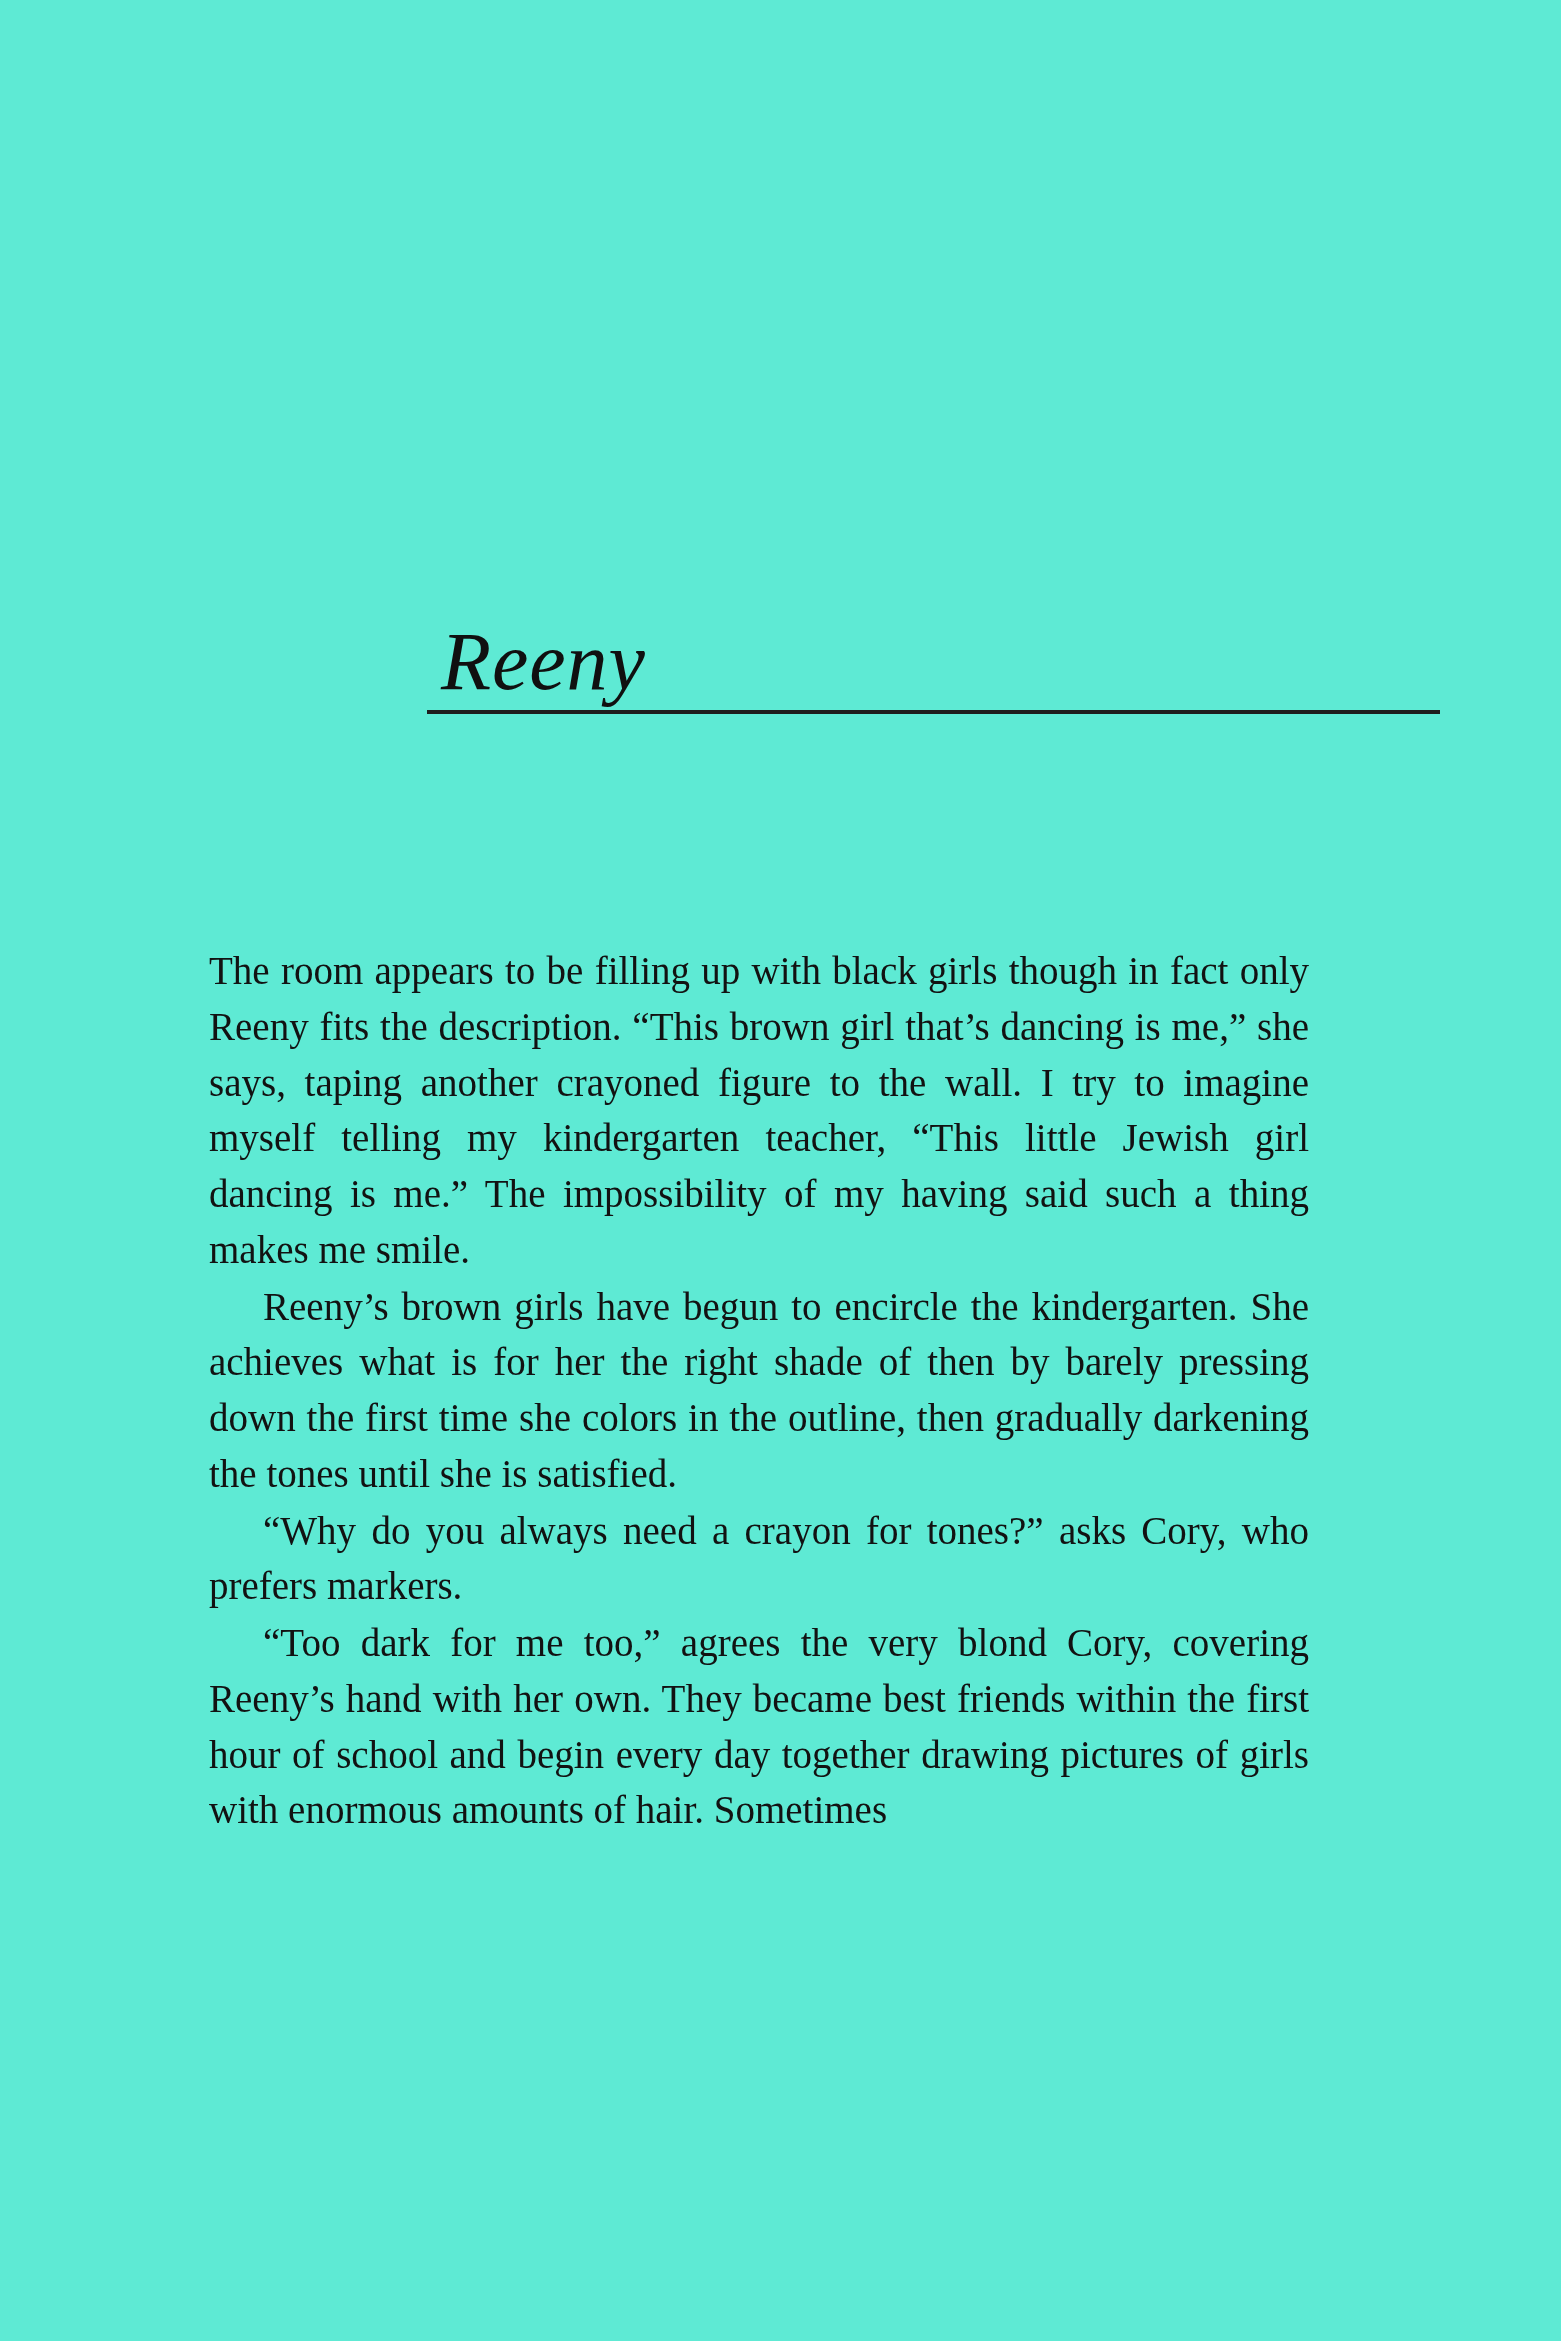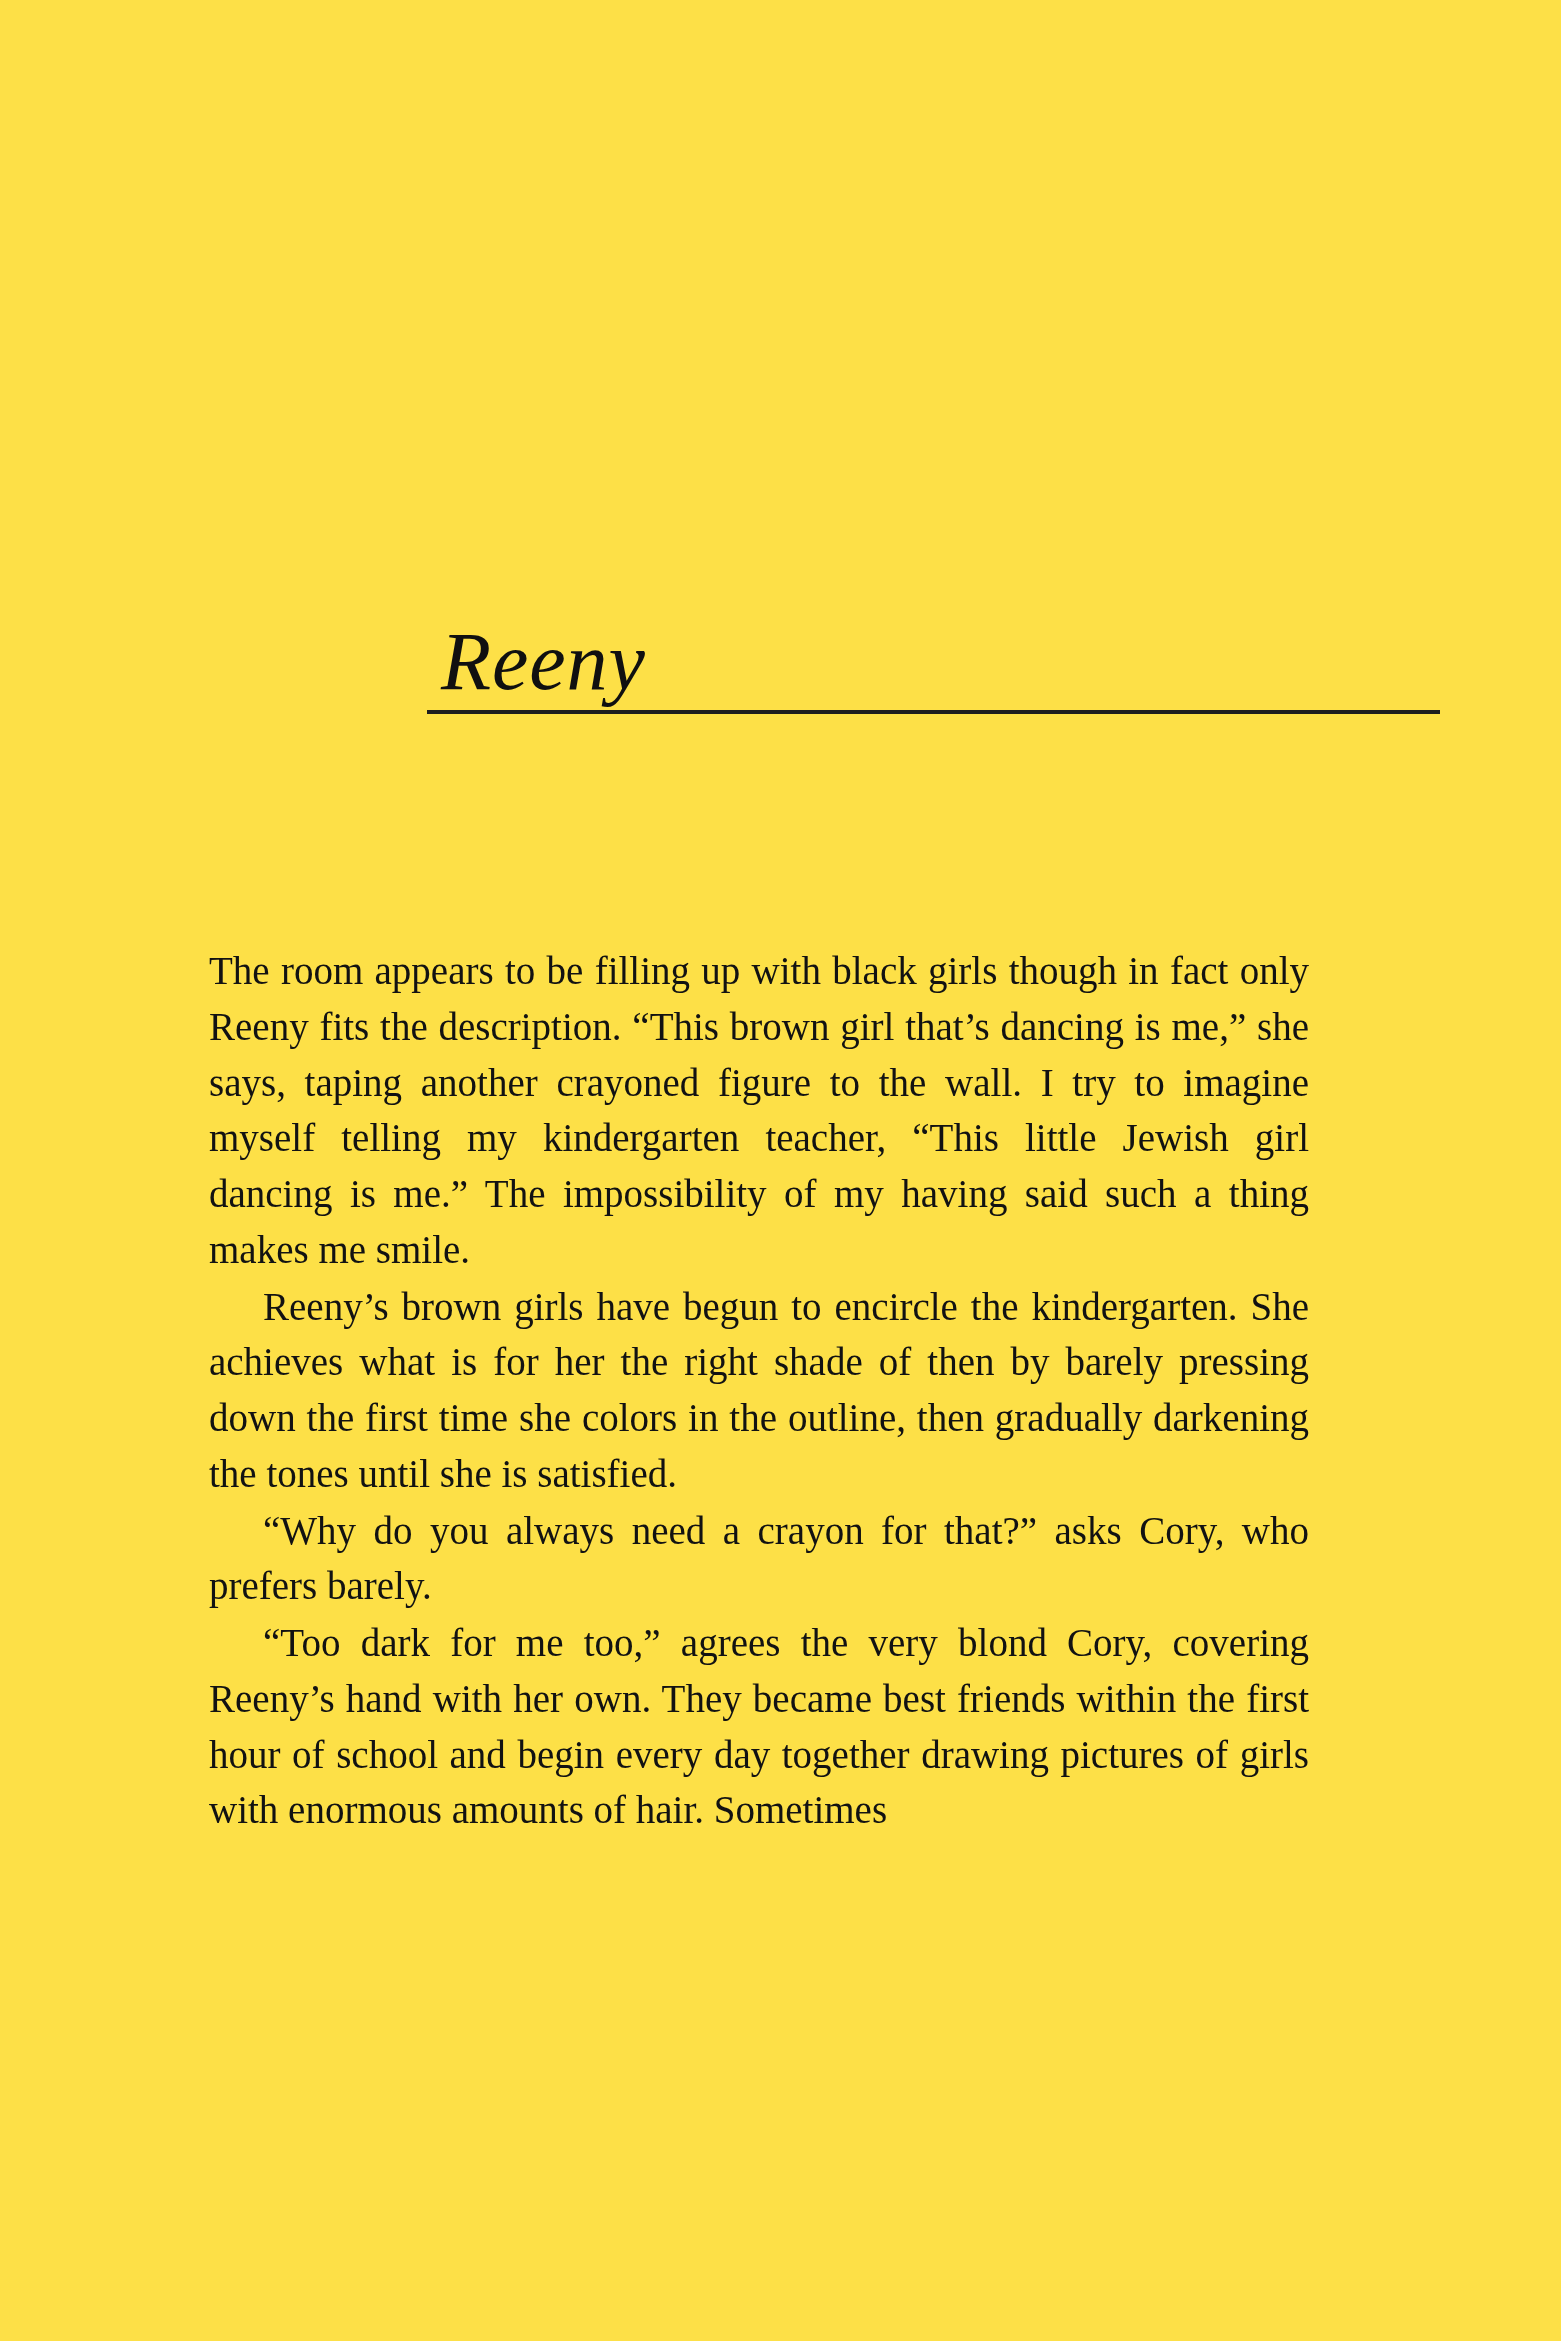--- a/index.html
+++ b/index.html
@@ -4,21 +4,21 @@
 <style>
   html, body {
     margin: 0;
     padding: 0;
     background: #ffffff;
   }
   .page {
     position: relative;
     width: 1561px;
     height: 2342px;
-    background: #fde047;
+    background: #5eead4;
     font-family: "Liberation Serif", "DejaVu Serif", serif;
     color: #141414;
     overflow: hidden;
   }
   .chapter-title {
     position: absolute;
     left: 441px;
     top: 566px;
     font-size: 82px;
     font-style: italic;
@@ -58,18 +58,18 @@
 
 <div class="page">
 
   <h1 class="chapter-title">Reeny</h1>
 
   <div class="title-rule"></div>
 
   <div class="body-text">
     <p>The room appears to be filling up with black girls though in fact only Reeny fits the description. “This brown girl that’s dancing is me,” she says, taping another crayoned figure to the wall. I try to imagine myself telling my kindergarten teacher, “This little Jewish girl dancing is me.” The impossibility of my having said such a thing makes me smile.</p>
     <p class="indented">Reeny’s brown girls have begun to encircle the kindergarten. She achieves what is for her the right shade of then by barely pressing down the first time she colors in the outline, then gradually darkening the tones until she is satisfied.</p>
-    <p class="indented">“Why do you always need a crayon for that?” asks Cory, who prefers barely.</p>
+    <p class="indented">“Why do you always need a crayon for tones?” asks Cory, who prefers markers.</p>
     <p class="indented">“Too dark for me too,” agrees the very blond Cory, covering Reeny’s hand with her own. They became best friends within the first hour of school and begin every day together drawing pictures of girls with enormous amounts of hair. Sometimes</p>
   </div>
 
 </div>
 
 
 </body></html>

